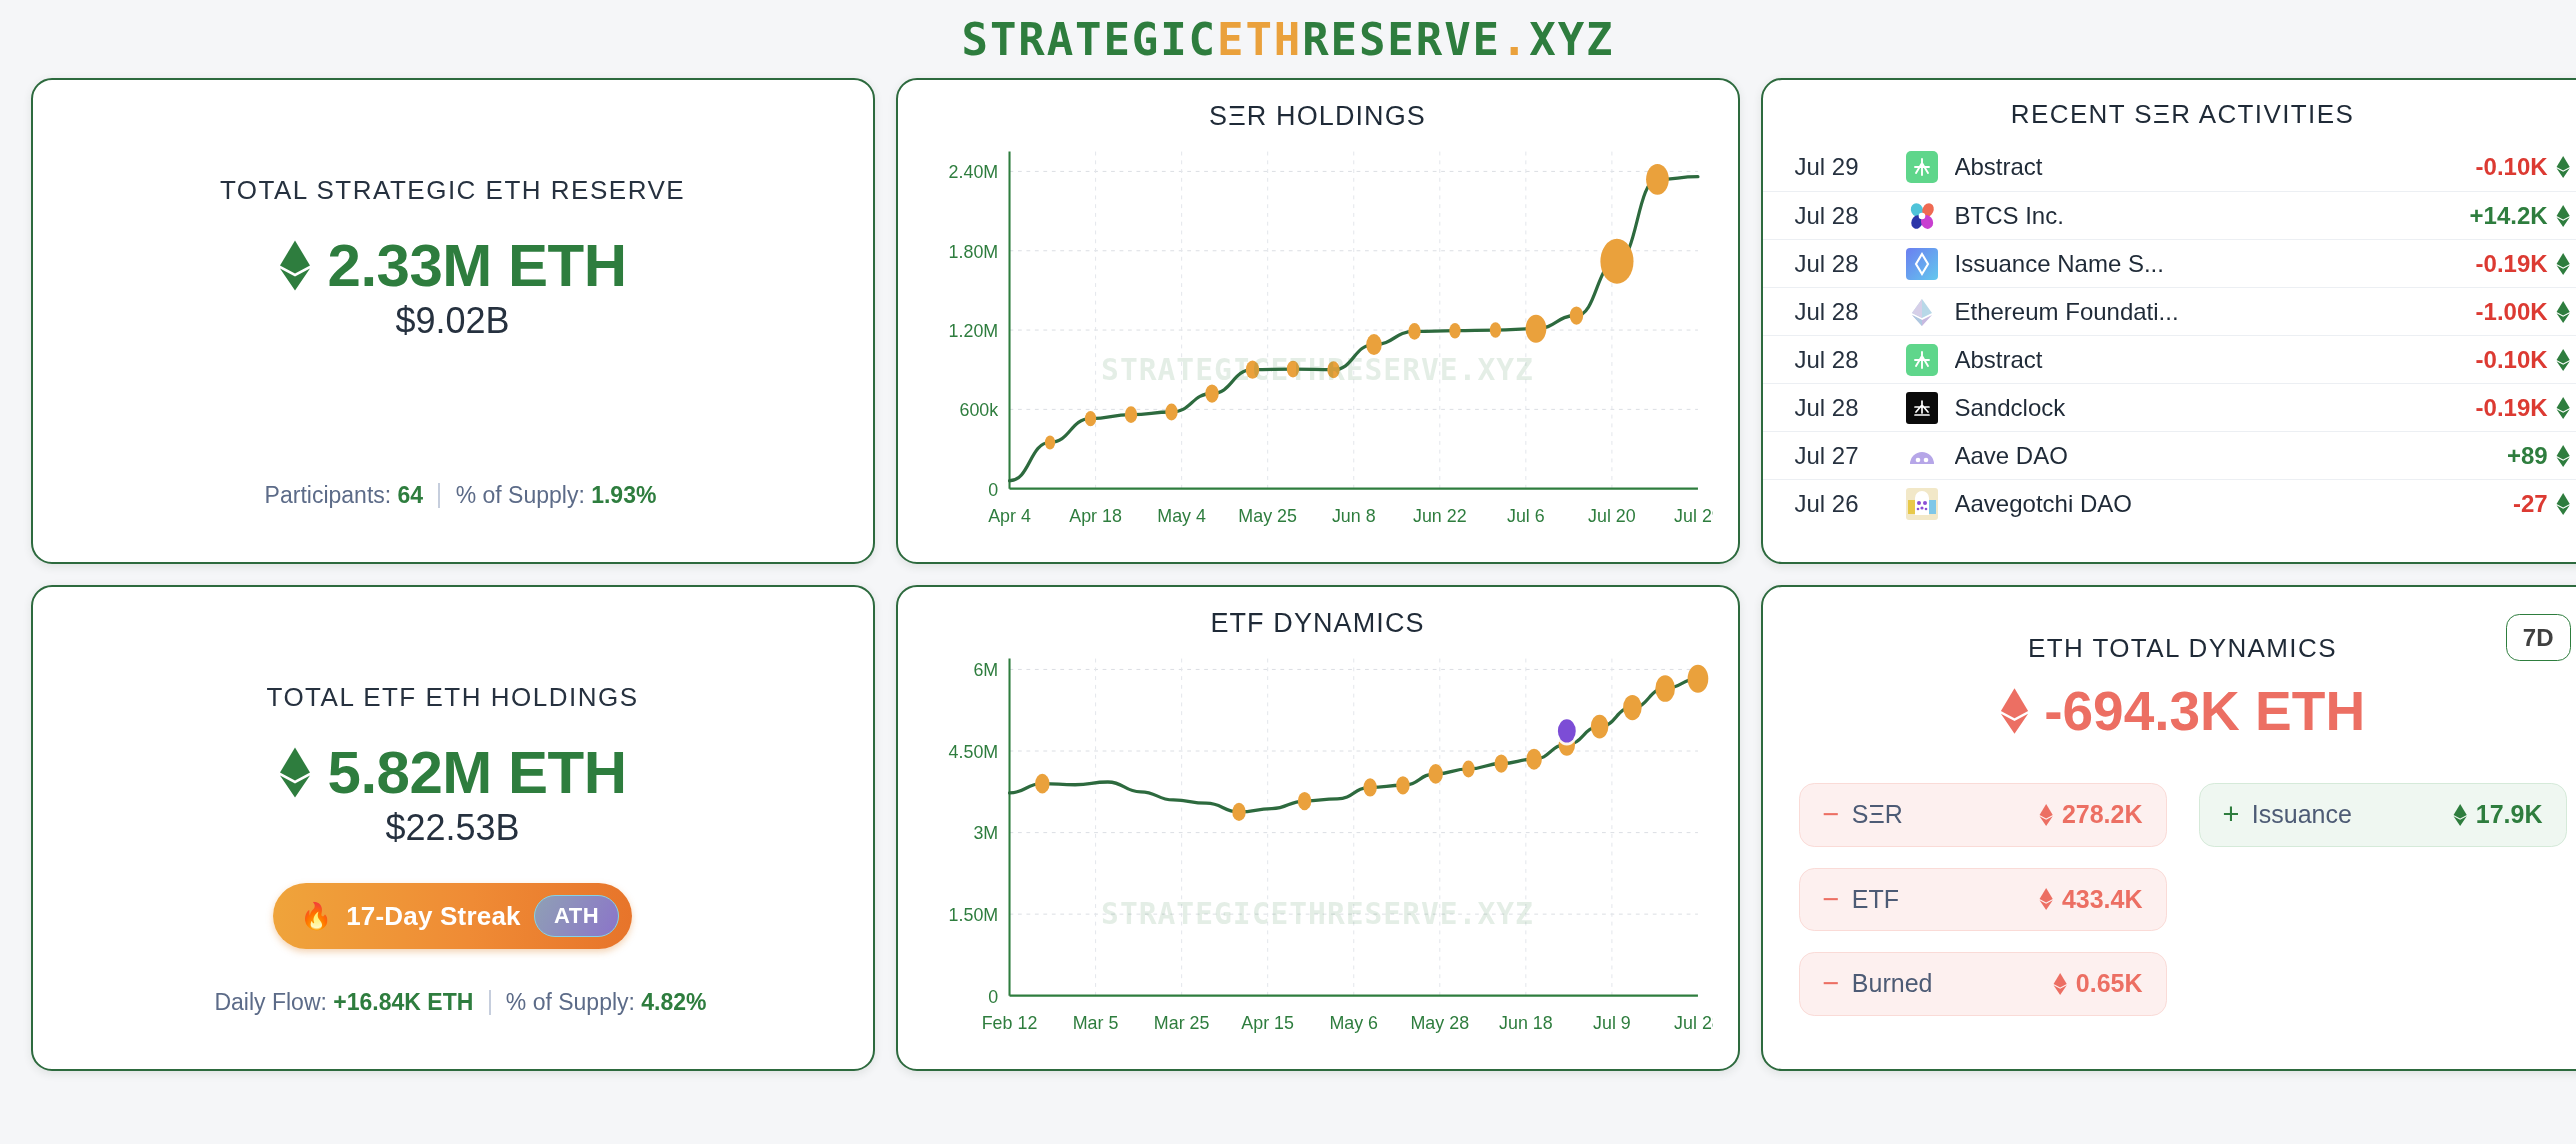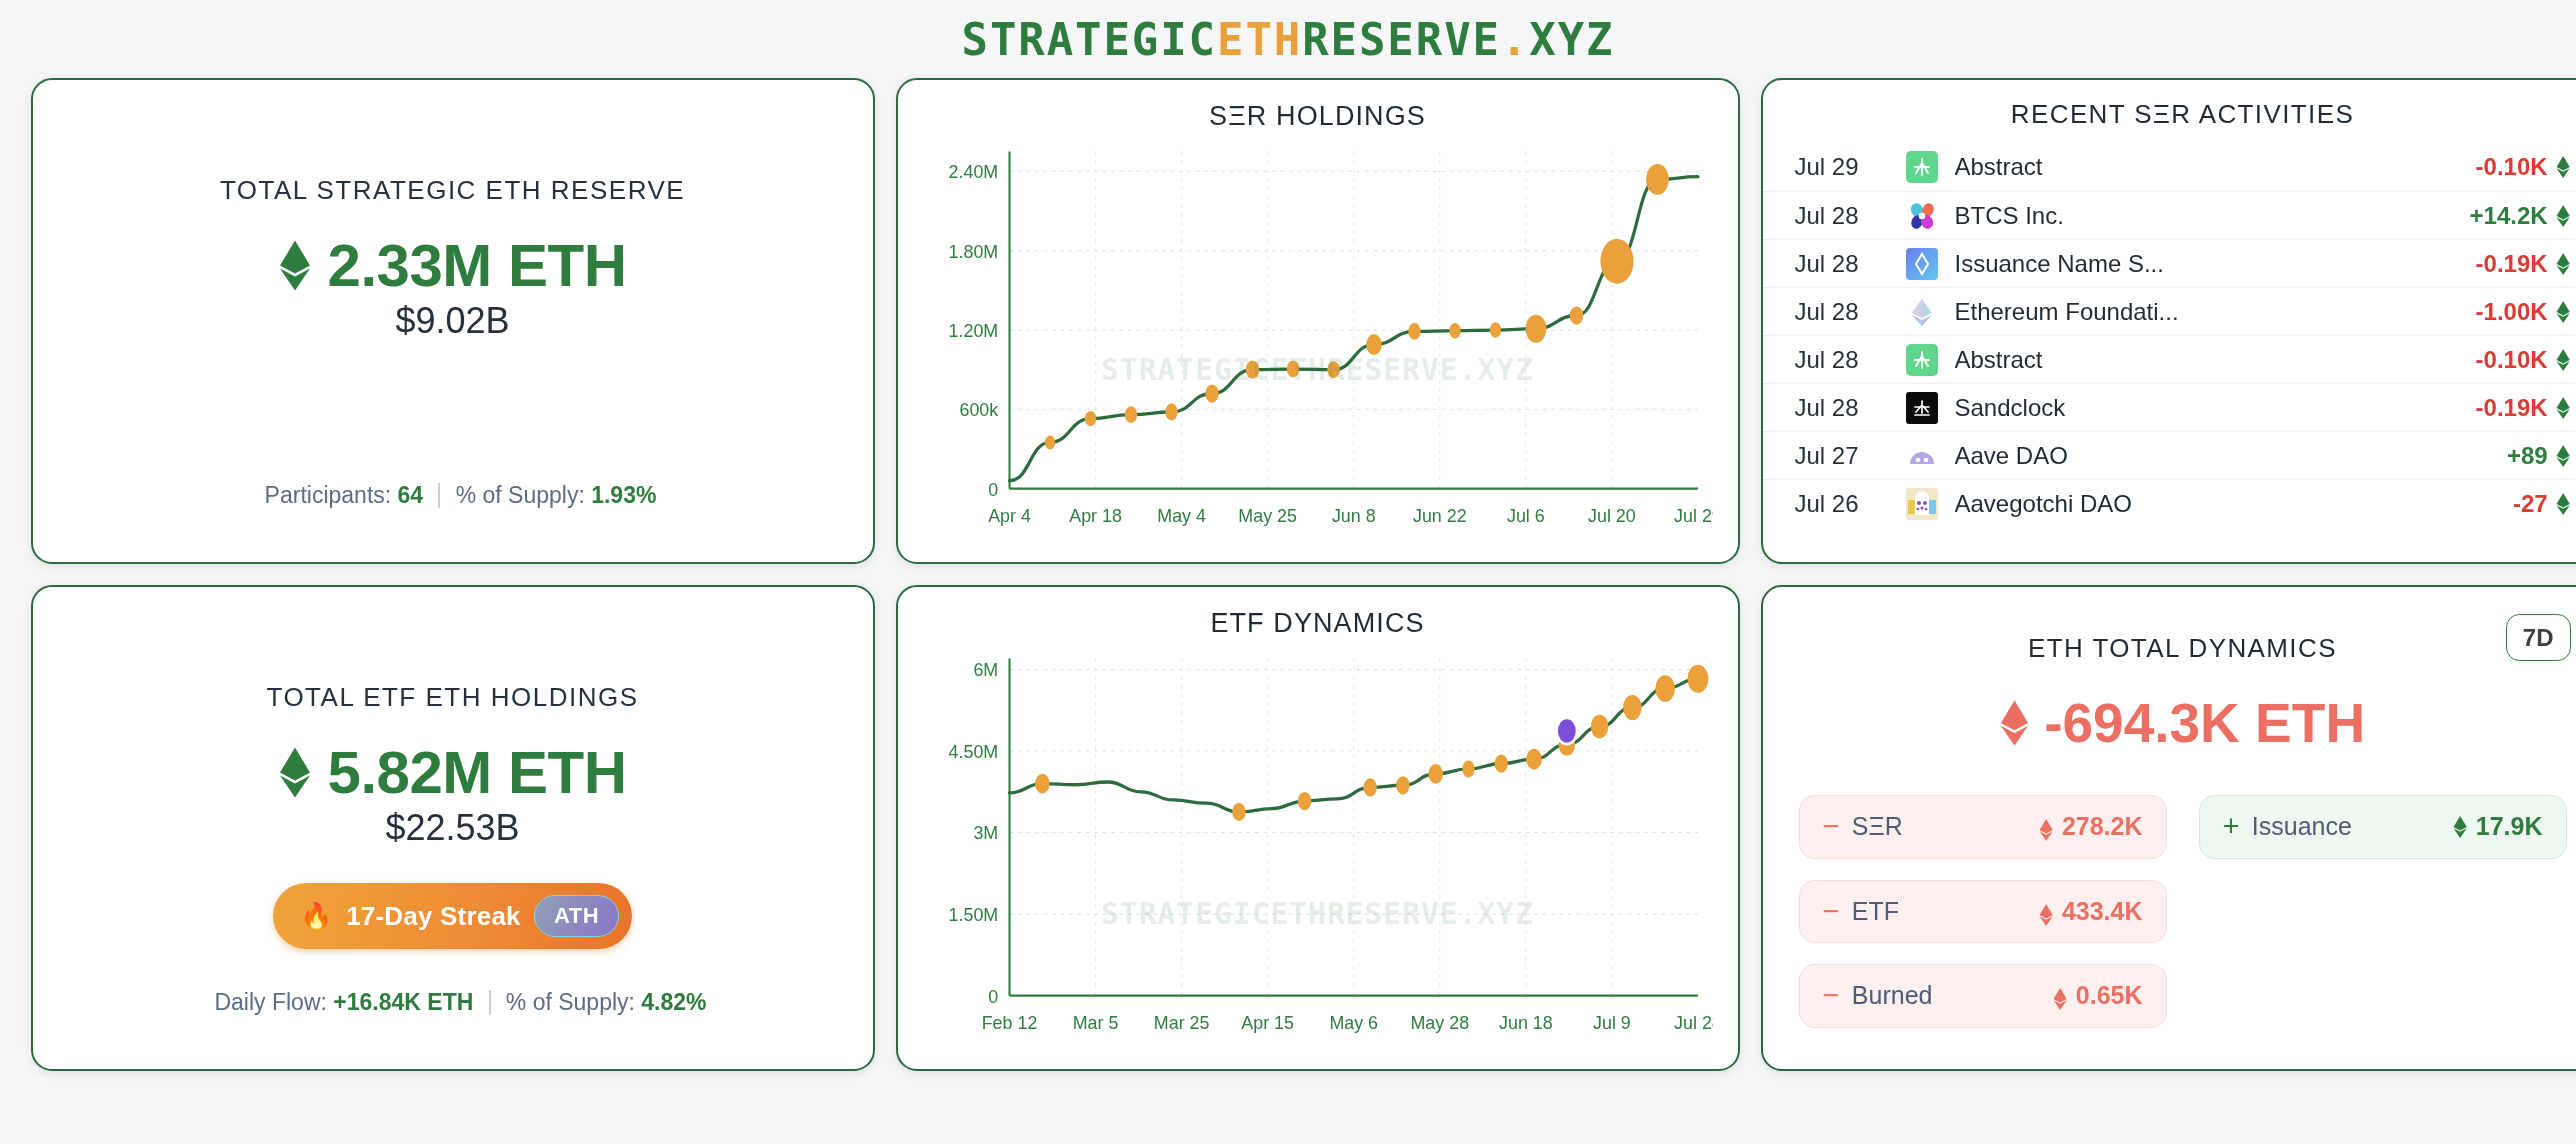--- a/index.html
+++ b/index.html
@@ -126,40 +126,40 @@
     margin-top: 21px; font-weight: 400;
   }
   .range-btn {
     position: absolute; top: 27px; right: 32px;
     border: 1.9px solid #2e7d3e; color: #404040; background: #fff;
     border-radius: 13.3px; padding: 8.6px 16px;
     font-size: 24px; font-weight: 700; cursor: pointer;
   }
   .sup-big {
     display: flex; align-items: center; justify-content: center; gap: 15.3px;
-    margin-top: 27px;
+    margin-top: 15px;
   }
   .sup-value { font-size: 55px; font-weight: 700; color: #ec6f63; }
   .chips {
     margin-top: 40px;
     display: grid; grid-template-columns: 1fr 1fr;
     column-gap: 32px; row-gap: 21px;
   }
   .chip {
     display: flex; align-items: center; justify-content: space-between;
     border-radius: 15.3px; padding: 14.3px 23px; font-size: 25px;
   }
   .chip.out { background: #fdf0ef; border: 1.4px solid #fadbd7; }
   .chip.in  { background: #eff7f1; border: 1.4px solid #d5ead9; }
   .chip-label { display: flex; align-items: center; gap: 12.4px; color: #4d5b75; }
   .chip .sign { font-size: 29px; font-weight: 400; }
   .chip.out .sign { color: #ec6f63; }
   .chip.in  .sign { color: #2e7d3e; }
   .chip-val { display: flex; align-items: center; gap: 8.6px; font-weight: 700; }
-  .chip.out .chip-val { color: #ec6f63; align-items: flex-end; }
+  .chip.out .chip-val { color: #ec6f63; }
   .chip.in  .chip-val { color: #2e7d3e; }
   .chip.empty { background: transparent; border: none; }
 </style>
 </head>
 <body>
 
 <header class="site-header">
   <div class="logo">
     <span class="g">STRATEGIC</span><span class="o">ETH</span><span class="g">RESERVE</span><span class="o">.</span><span class="g">XYZ</span>
   </div>

